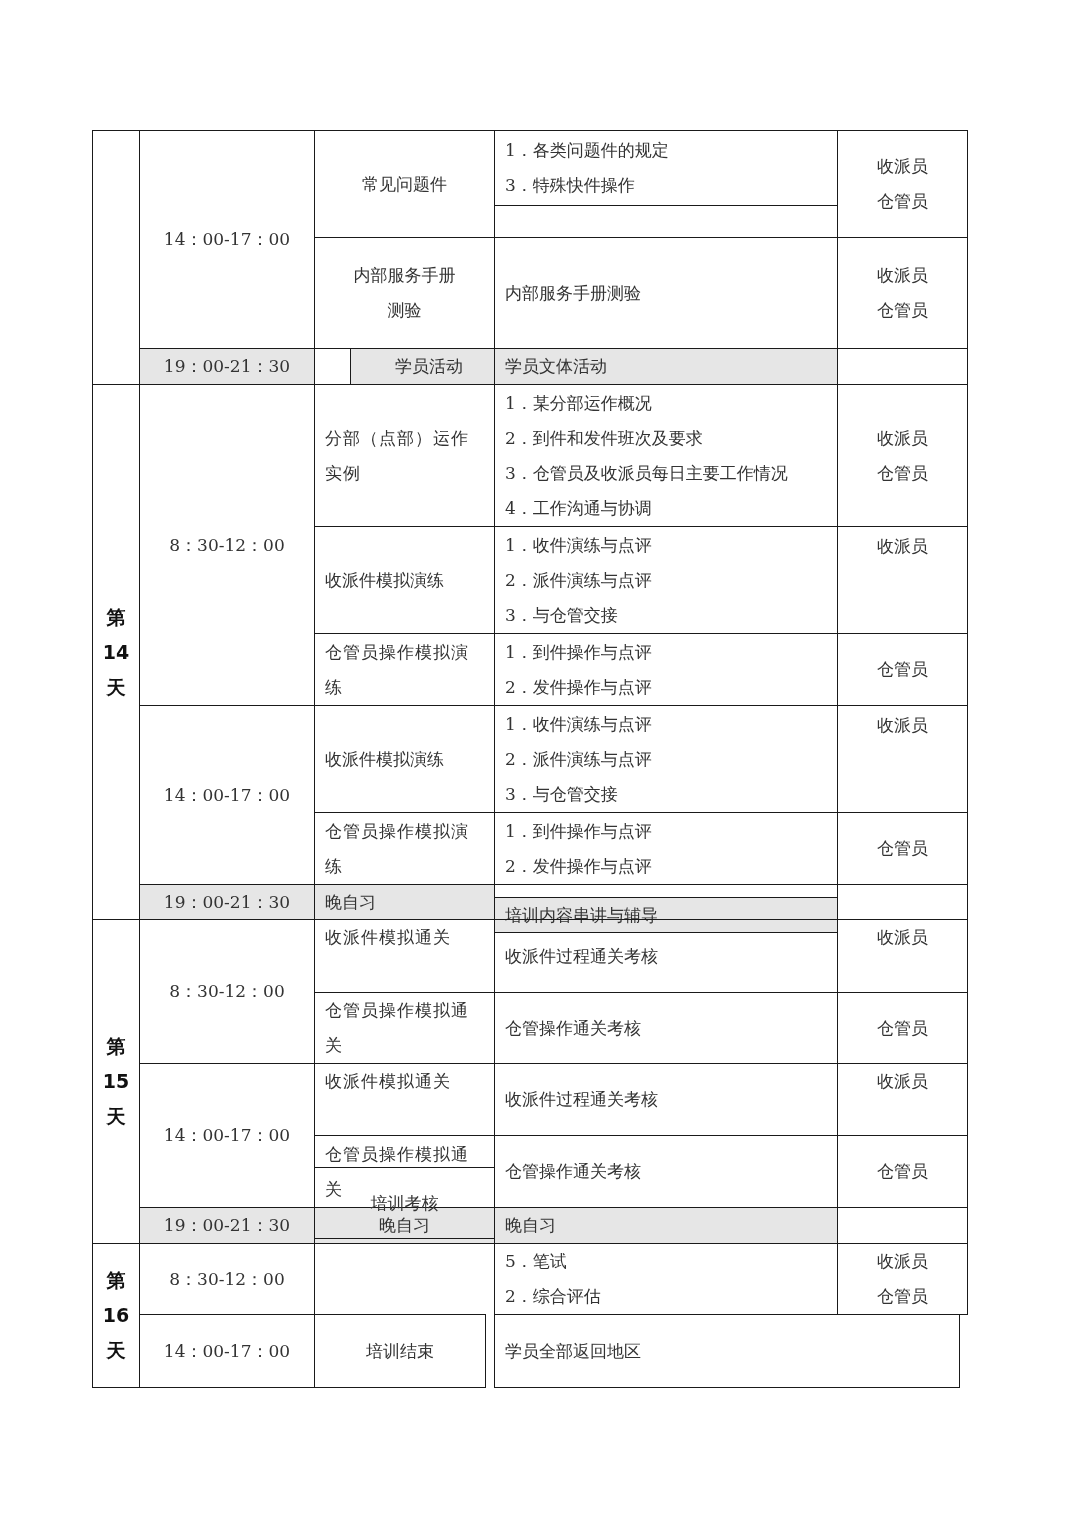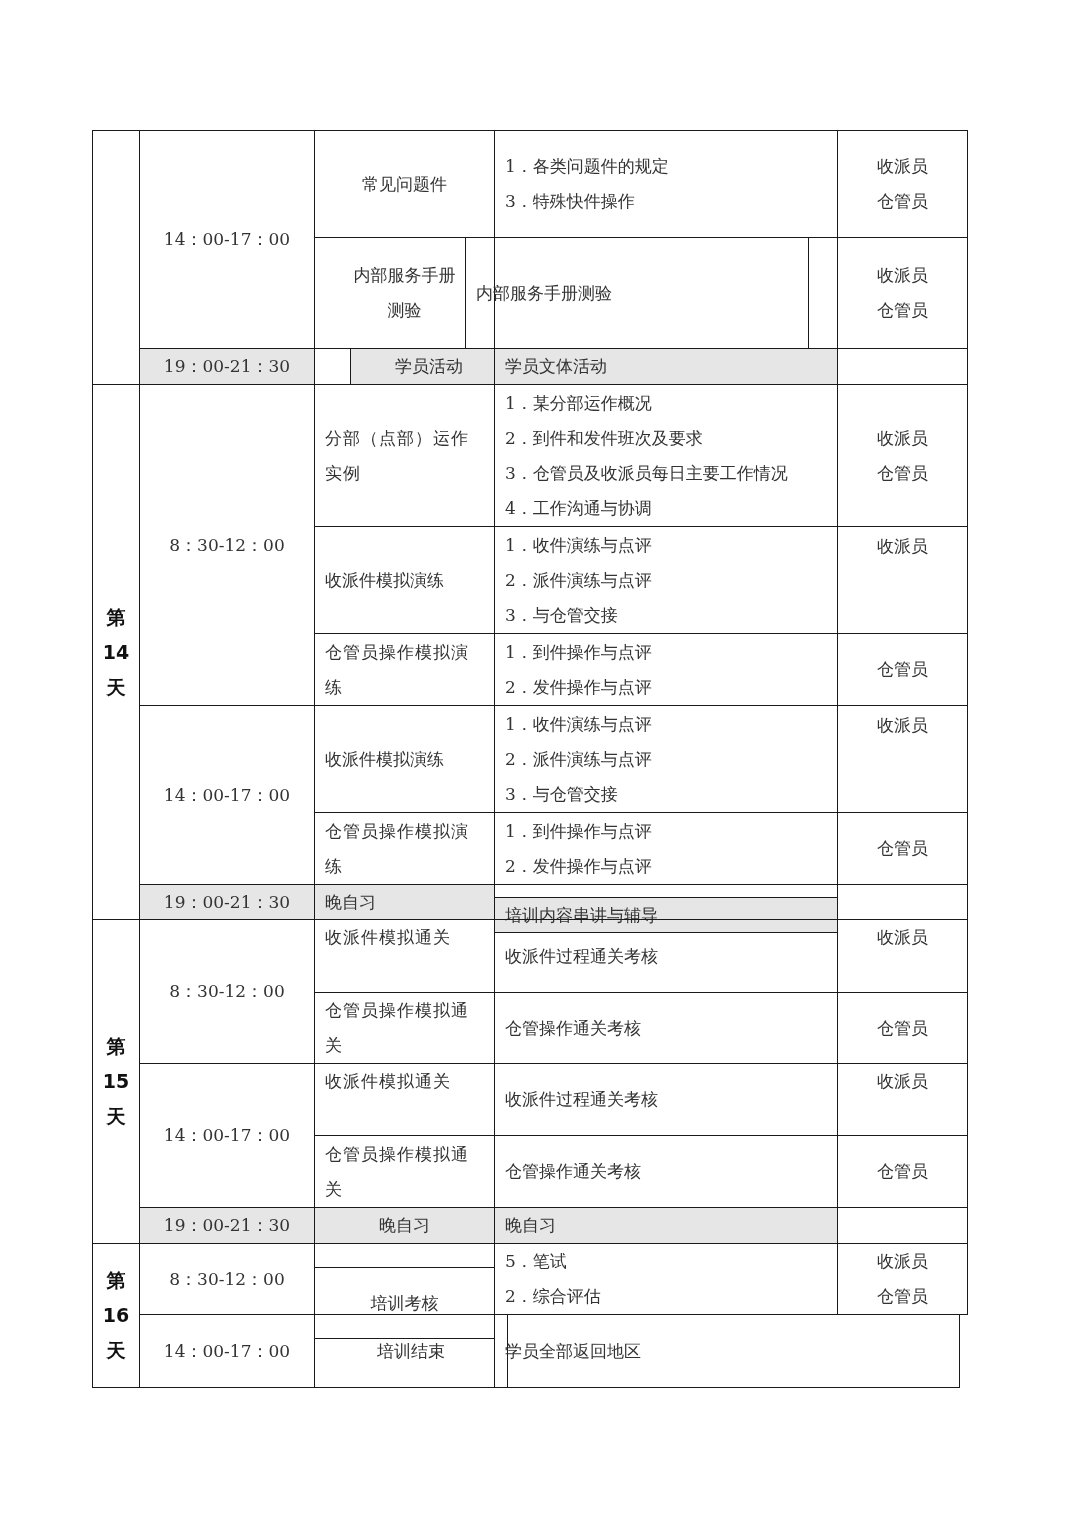--- a/index.html
+++ b/index.html
@@ -24,34 +24,34 @@
 
 <div class="cell" style="left:93px;top:131px;width:48px;height:255px;"></div>
 
 <div class="cell center" style="left:140px;top:131px;width:176px;height:219px;">
   <span>14：00-17：00</span>
 </div>
 
 <div class="cell center" style="left:315px;top:131px;width:181px;height:108px;">
   <span>常见问题件</span>
 </div>
-<div class="cell left" style="left:495px;top:131px;width:344px;height:108px;">
+<div class="cell left" style="left:495px;top:131px;width:344px;height:76px;">
   <span class="line">1．各类问题件的规定</span>
   <span class="line">3．特殊快件操作</span>
 </div>
 <div class="cell center" style="left:838px;top:131px;width:131px;height:108px;">
   <span class="line">收派员</span>
   <span class="line">仓管员</span>
 </div>
 
 <div class="cell center" style="left:315px;top:238px;width:181px;height:112px;">
   <span class="line">内部服务手册</span>
   <span class="line">测验</span>
 </div>
-<div class="cell left" style="left:466px;top:238px;width:344px;height:112px;">
+<div class="cell left" style="left:495px;top:238px;width:344px;height:112px;">
   <span class="line">内部服务手册测验</span>
 </div>
 <div class="cell center" style="left:838px;top:238px;width:131px;height:112px;">
   <span class="line">收派员</span>
   <span class="line">仓管员</span>
 </div>
 
 <div class="cell center shaded" style="left:140px;top:349px;width:176px;height:37px;">
   <span>19：00-21：30</span>
 </div>
@@ -226,33 +226,33 @@
 
 <div class="cell center day" style="left:93px;top:1244px;width:48px;height:145px;">
   <span>第</span>
   <span>16</span>
   <span>天</span>
 </div>
 
 <div class="cell center" style="left:140px;top:1244px;width:176px;height:72px;">
   <span>8：30-12：00</span>
 </div>
-<div class="cell center" style="left:315px;top:1268px;width:181px;height:72px;">
+<div class="cell center" style="left:315px;top:1168px;width:181px;height:72px;">
   <span>培训考核</span>
 </div>
 <div class="cell left" style="left:495px;top:1244px;width:344px;height:72px;">
   <span class="line">5．笔试</span>
   <span class="line">2．综合评估</span>
 </div>
 <div class="cell center" style="left:838px;top:1244px;width:131px;height:72px;">
   <span class="line">收派员</span>
   <span class="line">仓管员</span>
 </div>
 
 <div class="cell center" style="left:140px;top:1315px;width:176px;height:74px;">
   <span>14：00-17：00</span>
 </div>
-<div class="cell center" style="left:315px;top:1315px;width:194px;height:74px;">
+<div class="cell center" style="left:315px;top:1315px;width:172px;height:74px;">
   <span>培训结束</span>
 </div>
 <div class="cell left" style="left:495px;top:1315px;width:466px;height:74px;">
   <span>学员全部返回地区</span>
 </div>
 
 </body></html>

